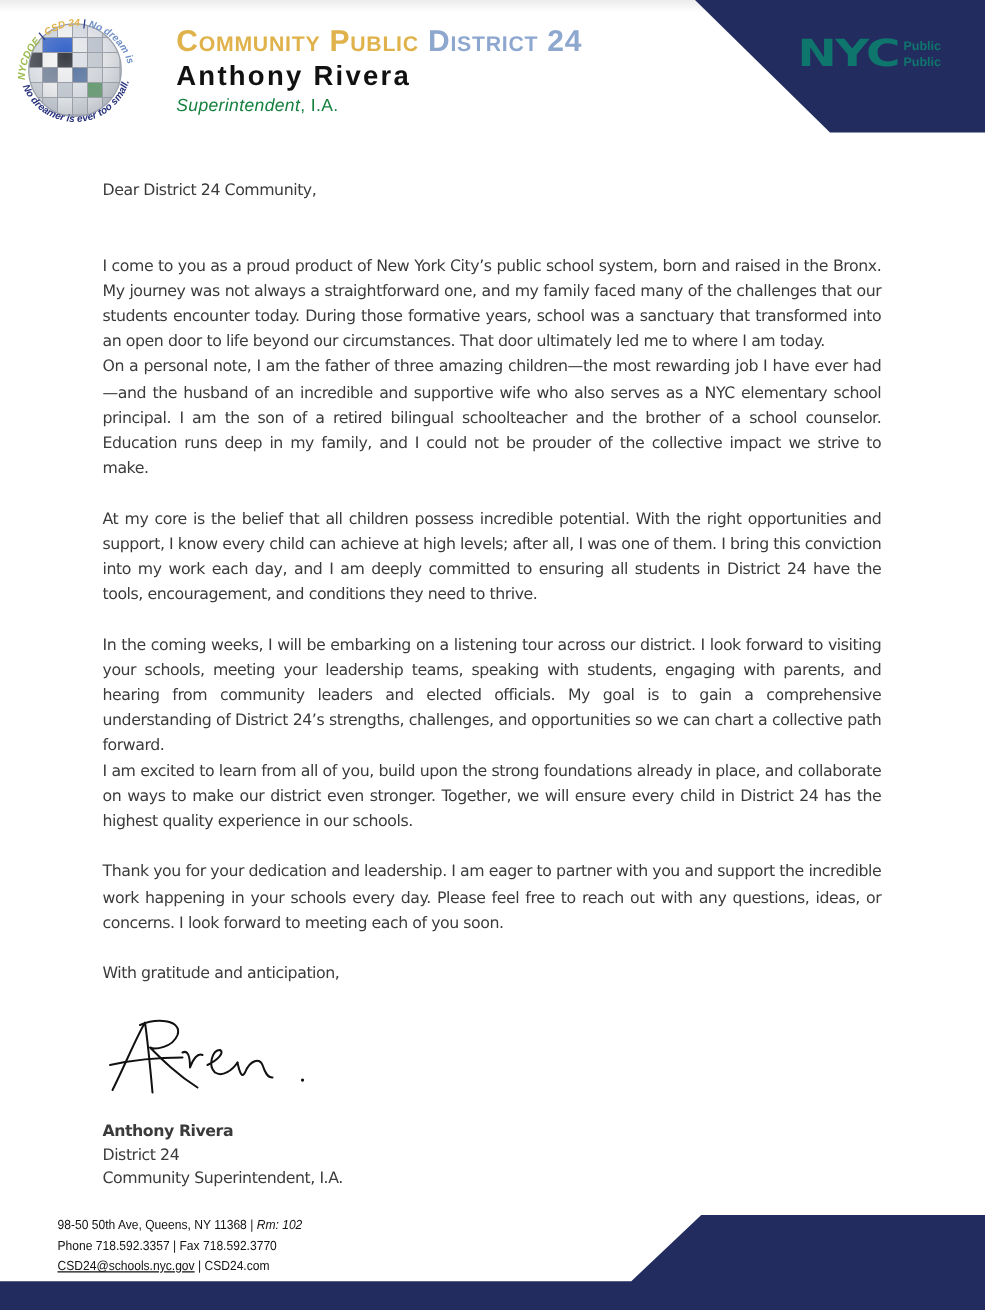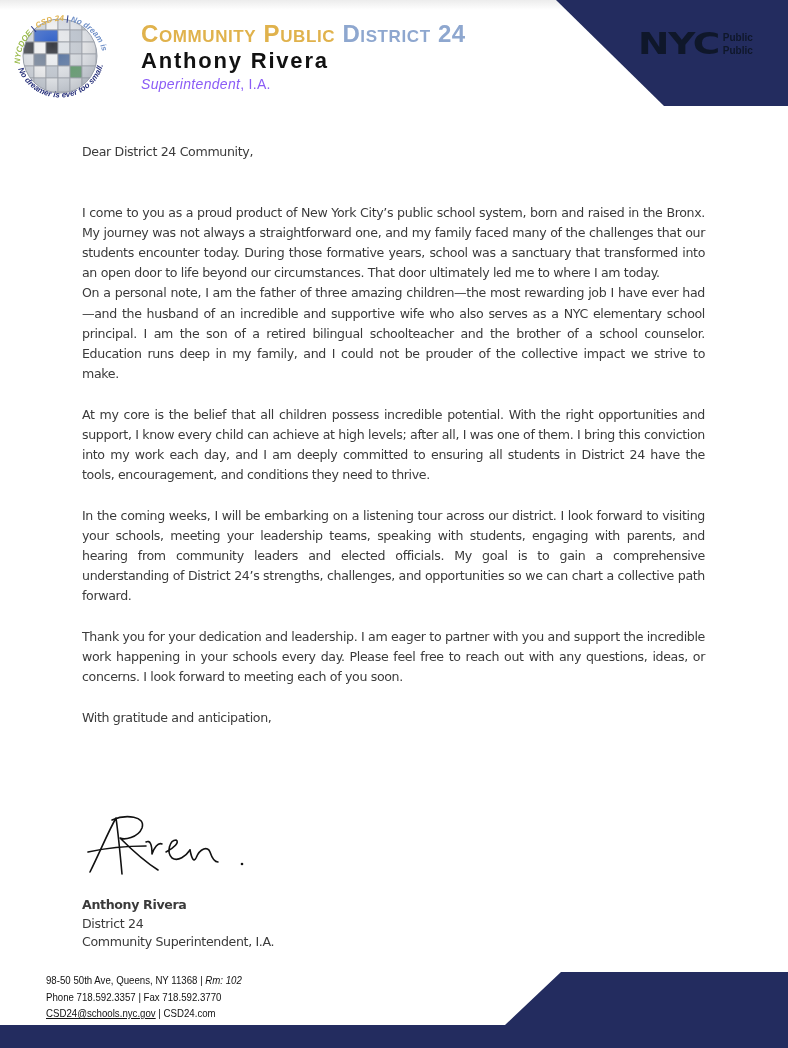--- a/index.html
+++ b/index.html
@@ -28,26 +28,26 @@
   }
   .org-title .gold { color: #e0b24c; }
   .org-title .blue { color: #8ea7cf; }
   .sup-name {
     position: absolute; left: 141px; top: 48px;
     font-family: "Liberation Sans", sans-serif; font-weight: bold;
     font-size: 22px; letter-spacing: 1.8px; color: #111111; line-height: 26px;
   }
   .sup-title {
     position: absolute; left: 141px; top: 75px;
-    font-size: 14px; color: #8b5cf6; line-height: 18px; letter-spacing: 0.3px;
+    font-size: 14px; color: #15803d; line-height: 18px; letter-spacing: 0.3px;
   }
   .sup-title .it { font-style: italic; }
   .nyc-logo {
     position: absolute; left: 638px; top: 28px; height: 32px;
-    display: flex; align-items: center; color: #0f172a;
+    display: flex; align-items: center; color: #0f766e;
   }
   .nyc-mark {
     font-family: "DejaVu Sans", sans-serif; font-weight: bold;
     font-size: 30px; letter-spacing: -1px; line-height: 30px;
     transform: scaleX(1.25); transform-origin: left center;
     margin-right: 20px;
   }
   .nyc-text {
     font-family: "Liberation Sans", sans-serif; font-weight: bold;
     font-size: 10px; line-height: 13px;
@@ -167,20 +167,21 @@
 <div class="letter">
   <p>Dear District 24 Community,</p>
   <div class="gap"></div>
   <div class="gap"></div>
   <p>I come to you as a proud product of New York City’s public school system, born and raised in the Bronx. My journey was not always a straightforward one, and my family faced many of the challenges that our students encounter today. During those formative years, school was a sanctuary that transformed into an open door to life beyond our circumstances. That door ultimately led me to where I am today.</p>
   <p>On a personal note, I am the father of three amazing children—the most rewarding job I have ever had—and the husband of an incredible and supportive wife who also serves as a NYC elementary school principal. I am the son of a retired bilingual schoolteacher and the brother of a school counselor. Education runs deep in my family, and I could not be prouder of the collective impact we strive to make.</p>
   <div class="gap"></div>
   <p>At my core is the belief that all children possess incredible potential. With the right opportunities and support, I know every child can achieve at high levels; after all, I was one of them. I bring this conviction into my work each day, and I am deeply committed to ensuring all students in District 24 have the tools, encouragement, and conditions they need to thrive.</p>
   <div class="gap"></div>
   <p>In the coming weeks, I will be embarking on a listening tour across our district. I look forward to visiting your schools, meeting your leadership teams, speaking with students, engaging with parents, and hearing from community leaders and elected officials. My goal is to gain a comprehensive understanding of District 24’s strengths, challenges, and opportunities so we can chart a collective path forward.</p>
+  <p>I am excited to learn from all of you, build upon the strong foundations already in place, and collaborate on ways to make our district even stronger. Together, we will ensure every child in District 24 has the highest quality experience in our schools.</p>
   <div class="gap"></div>
   <p>Thank you for your dedication and leadership. I am eager to partner with you and support the incredible work happening in your schools every day. Please feel free to reach out with any questions, ideas, or concerns. I look forward to meeting each of you soon.</p>
   <div class="gap"></div>
   <p>With gratitude and anticipation,</p>
 </div>
 
 <svg class="signature" viewBox="0 0 170 70">
   <g fill="none" stroke="#111111" stroke-width="1.6" stroke-linecap="round" stroke-linejoin="round">
     <path d="M4 60 C 14 40, 22 20, 30 6 C 32 20, 34 40, 36 62"></path>
     <path d="M2 40 C 20 36, 40 34, 60 34"></path>

